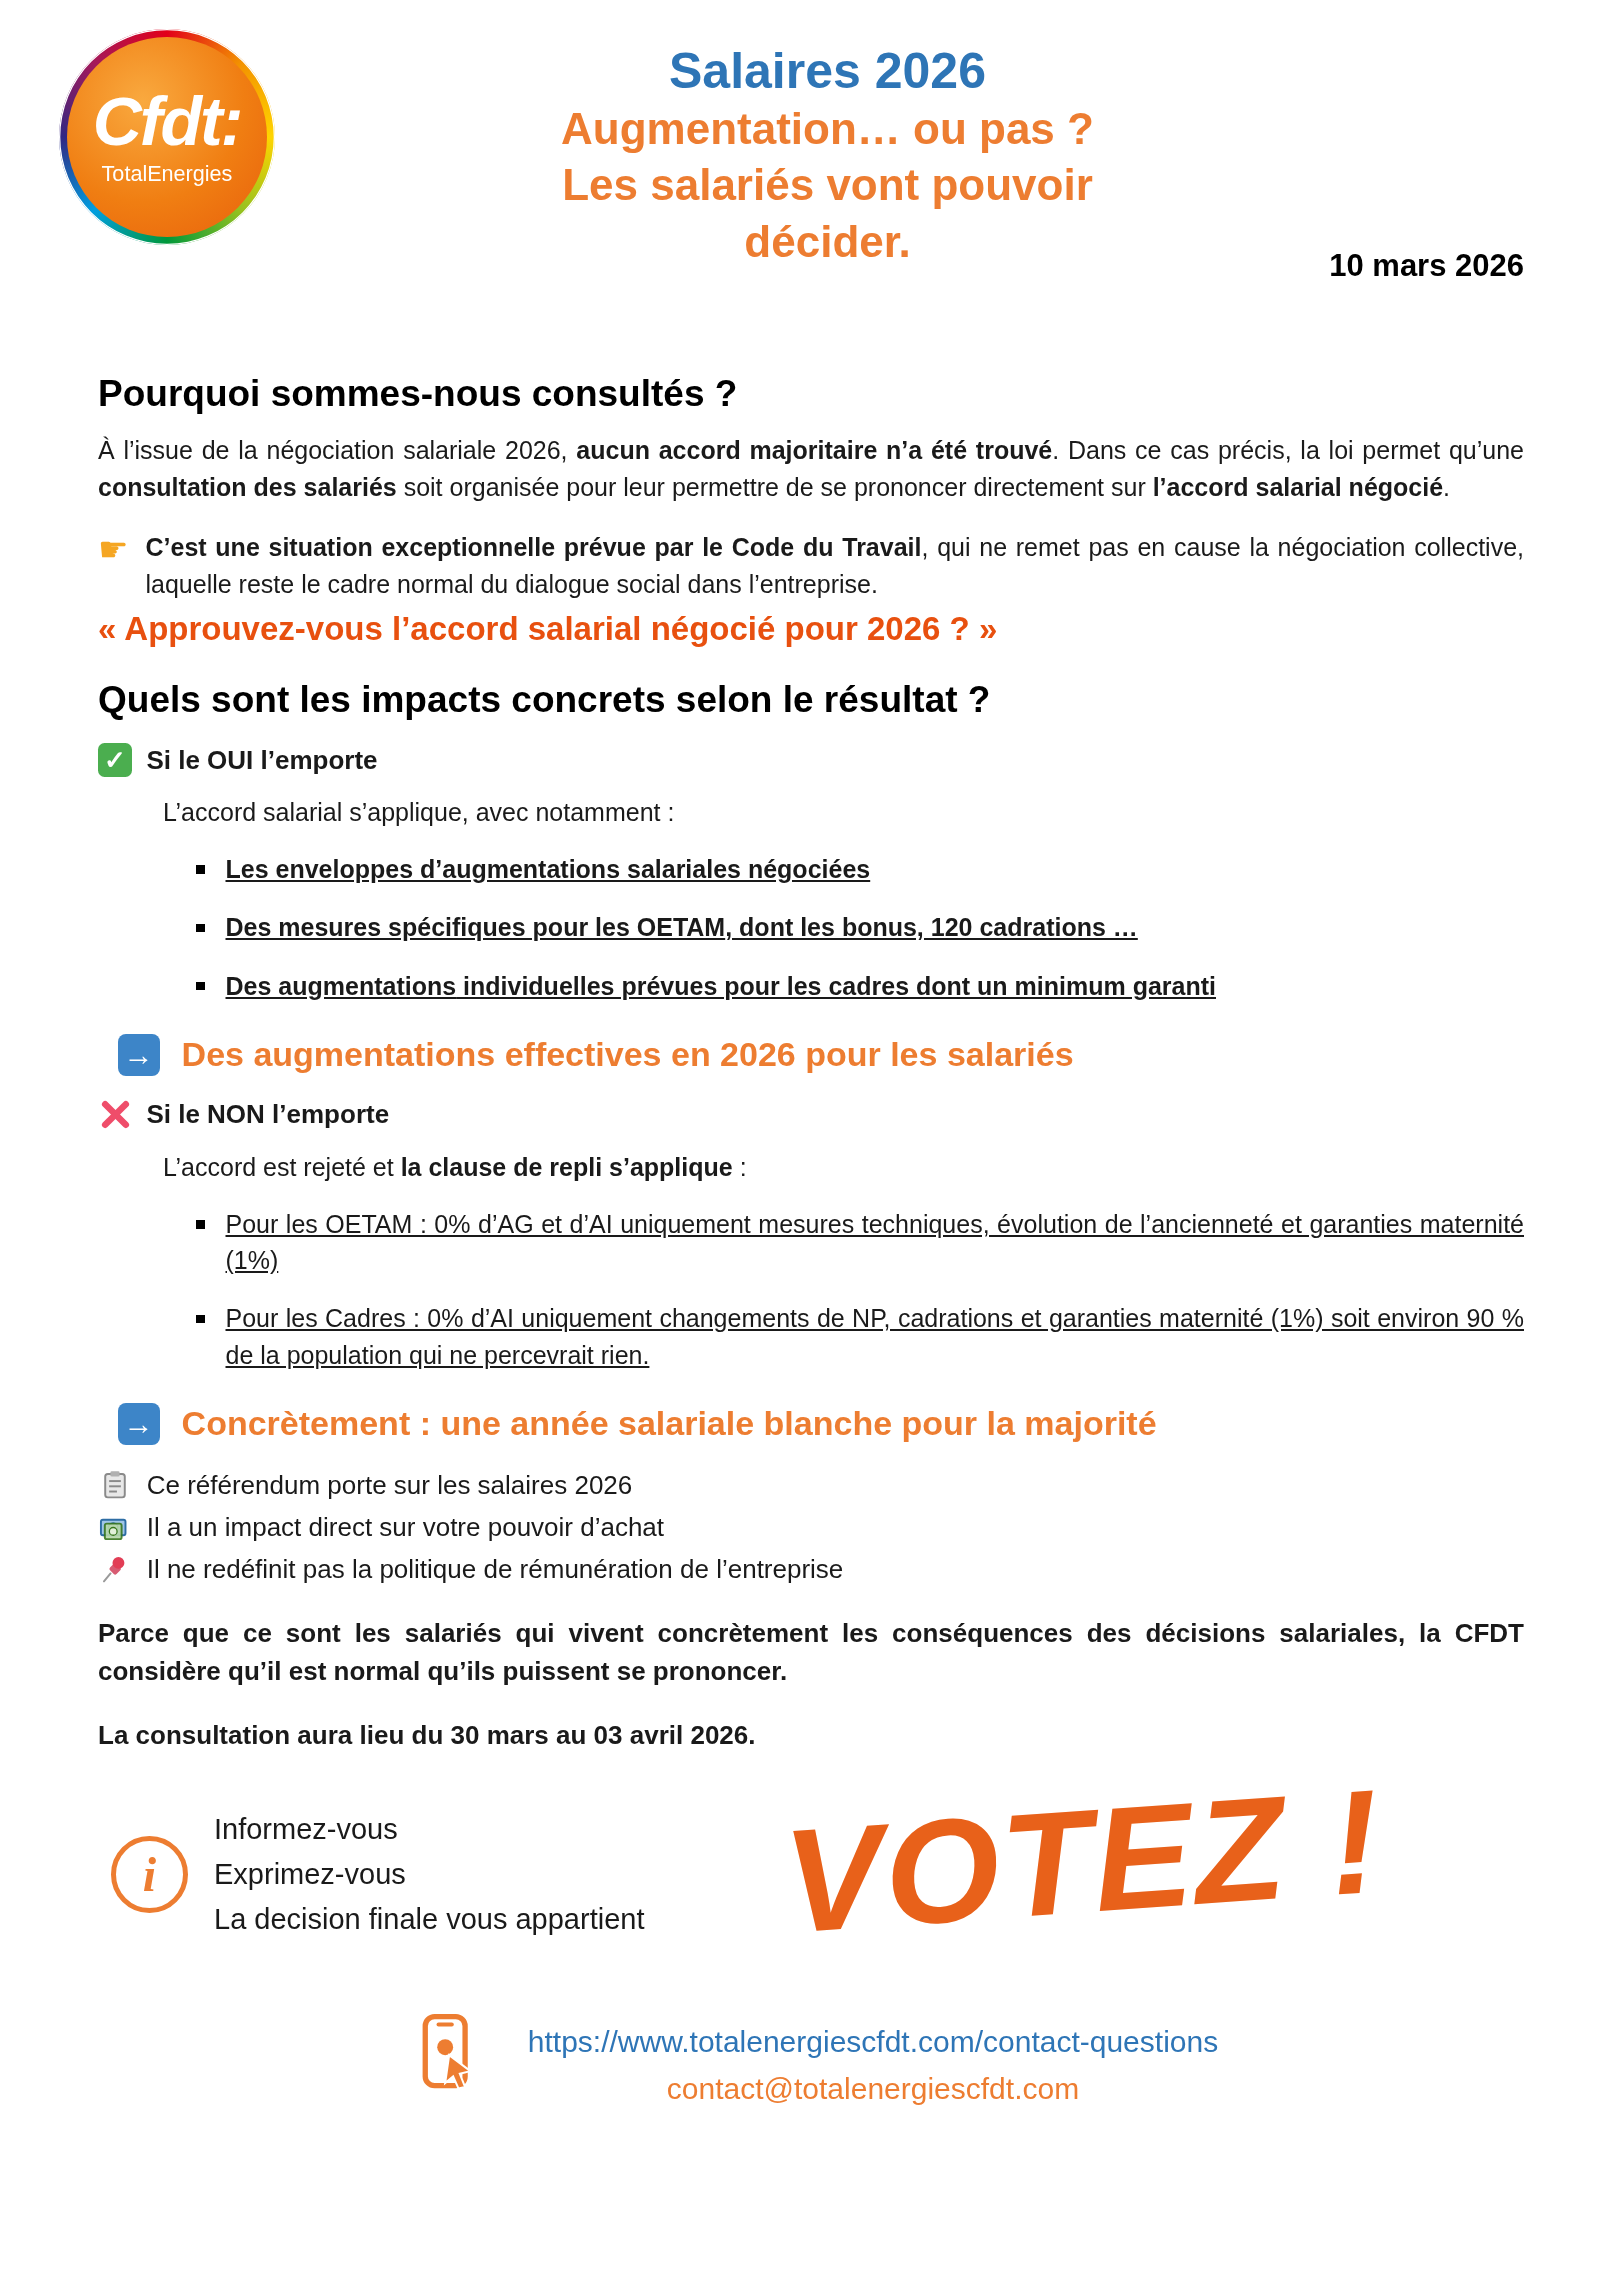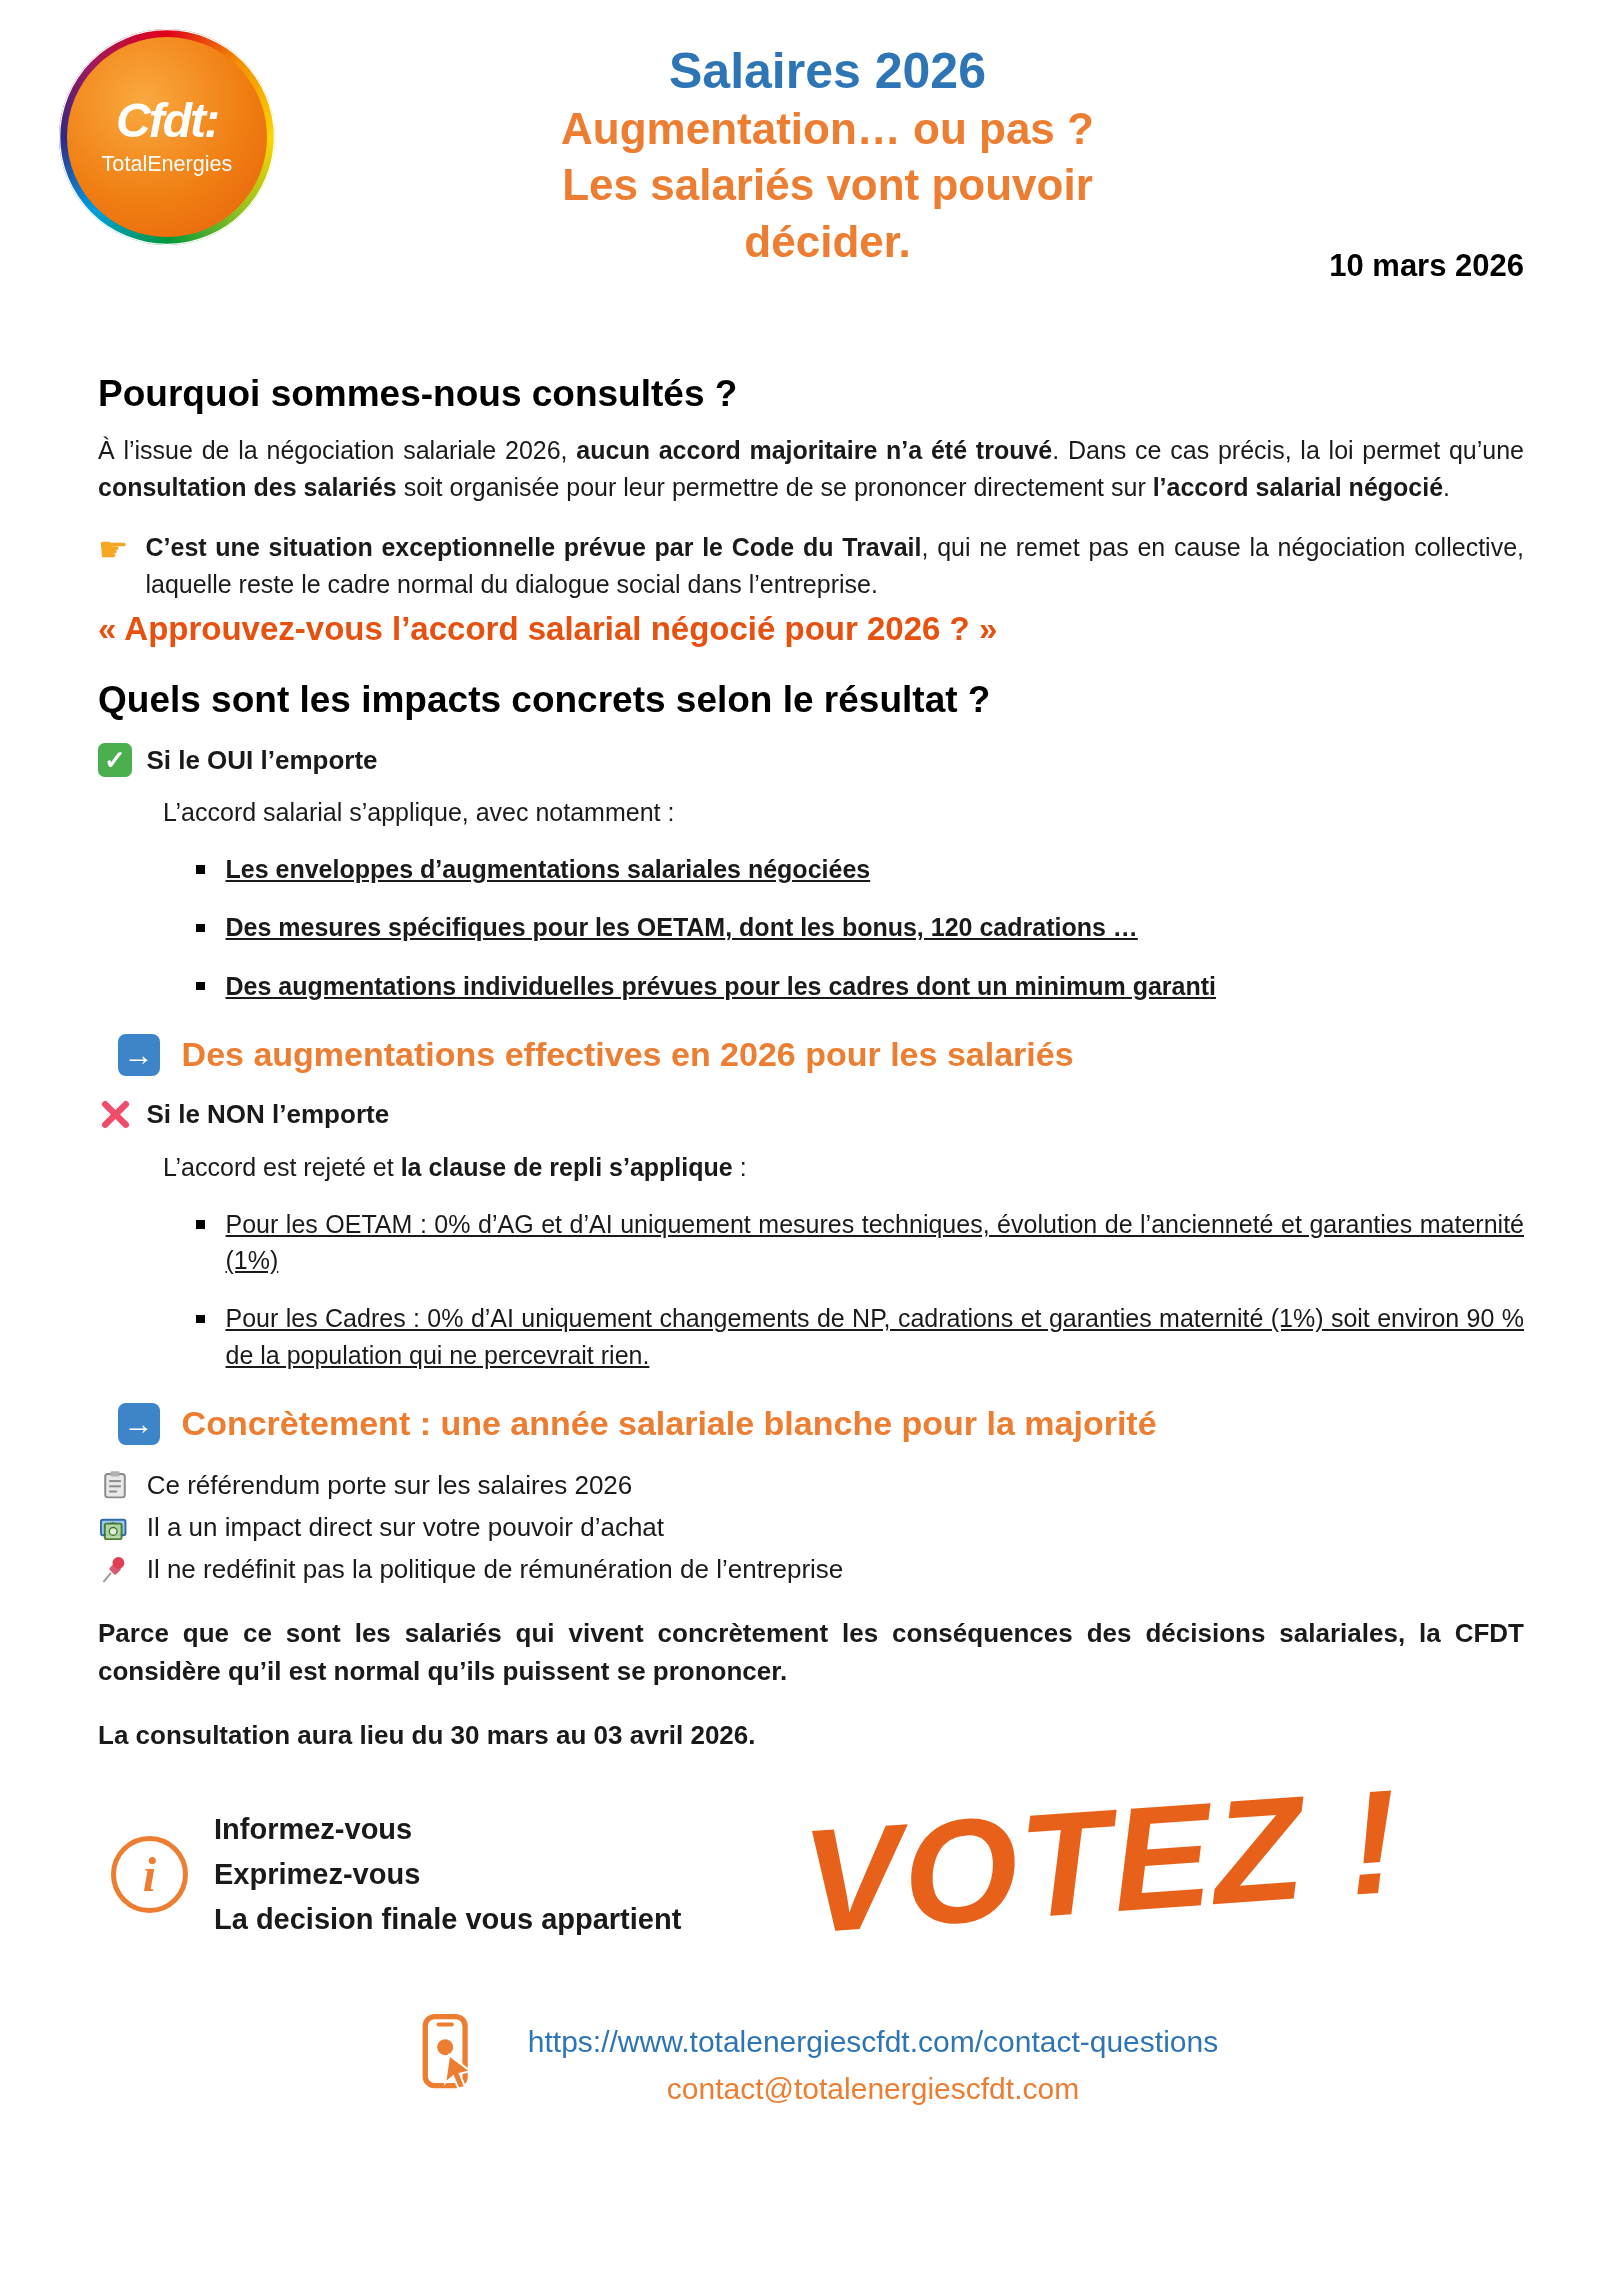--- a/index.html
+++ b/index.html
@@ -16,21 +16,21 @@
   .page{padding:0 98px;}
 
   
   .header{position:relative;display:flex;align-items:flex-start;padding:29px 98px 0 59px;height:366px;}
   .logo{flex:0 0 auto;width:216px;height:216px;border-radius:50%;padding:7.9px;
     background:conic-gradient(#e2001a,#f39200,#ffd500,#95c11f,#00983a,#009ee0,#312783,#a3195b,#e2001a);
     box-shadow:0 0 0 1.3px #fff inset;}
   .logo-inner{width:100%;height:100%;border-radius:50%;
     background:radial-gradient(circle at 38% 32%,#f9a93f 0%,#f07e12 55%,#e85f0c 100%);
     color:#fff;display:flex;flex-direction:column;align-items:center;justify-content:center;}
-  .logo-brand{font-size:48px;font-weight:800;font-style:italic;letter-spacing:-2px;line-height:1;}
+  .logo-brand{font-size:68px;font-weight:800;font-style:italic;letter-spacing:-2px;line-height:1;}
   .logo-sub{font-size:21.6px;font-weight:400;margin-top:5.2px;}
   .header-center{flex:1;text-align:center;padding:14.4px 170px 0 26px;}
   .title{color:var(--blue);font-size:50px;font-weight:800;line-height:1.15;}
   .subtitle{color:var(--orange);font-size:44px;font-weight:800;line-height:1.28;}
   .date{position:absolute;right:98px;top:248px;font-size:31px;font-weight:700;color:#000;}
 
   
   h2{font-size:37px;font-weight:800;color:#000;margin:31px 0 17px;}
   .para{font-size:25px;line-height:1.5;text-align:justify;}
   .note{display:flex;gap:17px;margin-top:22px;}
@@ -60,21 +60,21 @@
 
   .statement{font-size:26px;font-weight:700;line-height:1.45;margin-top:29px;text-align:justify;}
   .consultation{font-size:26px;font-weight:700;margin-top:30px;}
 
   
   .cta-row{display:flex;align-items:center;margin-top:39px;}
   .info-block{display:flex;align-items:center;gap:26px;margin-left:13px;}
   .info-icon{width:77px;height:77px;border-radius:50%;border:5.9px solid var(--orange);
     display:flex;align-items:center;justify-content:center;flex:0 0 auto;}
   .info-i{color:var(--orange);font-size:48px;font-weight:800;font-style:italic;font-family:"Liberation Serif",serif;}
-  .cta-lines{font-size:29px;font-weight:700;line-height:1.55;}
+  .cta-lines{font-size:29px;font-weight:400;line-height:1.55;}
   .votez{flex:1;text-align:center;color:#E8611A;font-size:147px;font-weight:800;font-style:italic;
     letter-spacing:2.6px;transform:rotate(-4deg) translateY(-13px);white-space:nowrap;}
 
   
   .footer{display:flex;align-items:center;justify-content:center;gap:39px;margin-top:36px;}
   .footer-links{text-align:center;font-size:30px;line-height:1.55;margin-top:24px;}
   .footer-url{color:var(--blue);text-decoration:none;display:block;}
   .footer-mail{color:var(--orange);text-decoration:none;display:block;}
 </style>
 </head>

